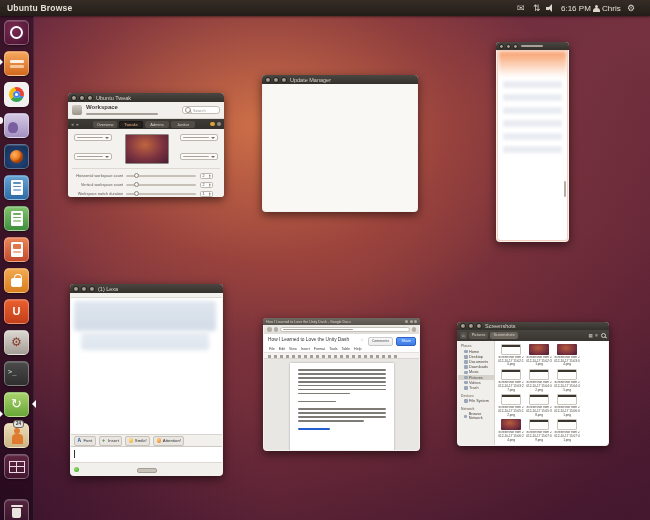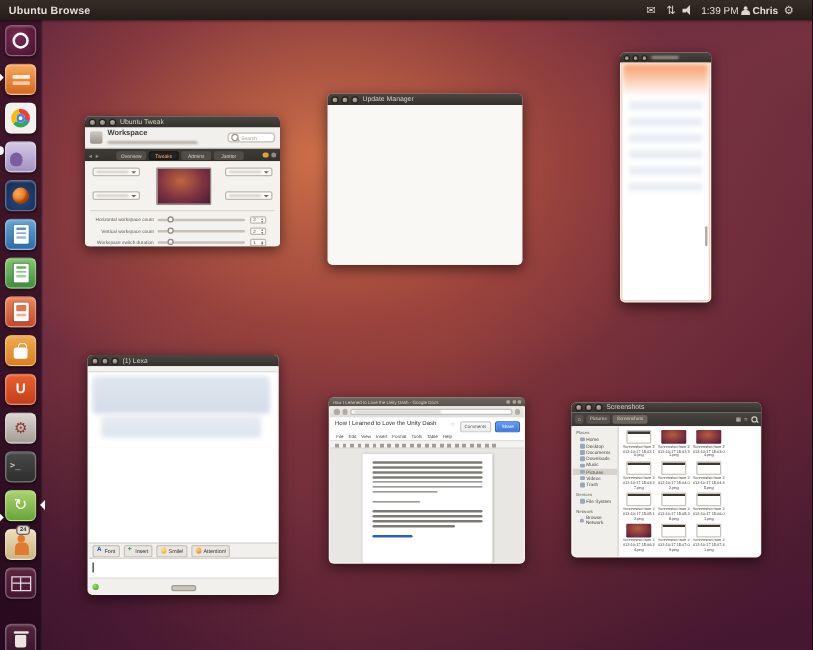--- a/index.html
+++ b/index.html
@@ -17,21 +17,21 @@
     box-shadow:0 1px 2px rgba(0,0,0,.5);}
   #panel .ptitle{position:absolute;left:7px;top:3px;font-size:8.5px;font-weight:bold;letter-spacing:.2px;}
   .pright{position:absolute;top:0;height:16px;display:flex;align-items:center;}
   .pico{font-size:9px;color:#ddd6ca;line-height:16px;}
   #mail{left:517px;} #net{left:533px;} #vol{left:546px;}
   #clock{left:561px;font-size:8px;color:#e6e0d5;}
   #usr{left:593px;} #sess{left:627px;}
   .person{width:7px;height:7px;position:relative;display:inline-block;margin-right:2px;}
   .person:before{content:"";position:absolute;left:2px;top:0;width:3px;height:3px;border-radius:50%;background:#ddd6ca;}
   .person:after{content:"";position:absolute;left:0;top:3.5px;width:7px;height:3.5px;border-radius:3px 3px 0 0;background:#ddd6ca;}
-  .uname{font-size:8px;color:#e6e0d5;font-weight:bold;}
+  .uname{font-size:8px;color:#e6e0d5;}
   .spk{position:relative;width:8px;height:8px;display:inline-block;}
   .spk:before{content:"";position:absolute;left:0;top:2.5px;width:2.5px;height:3px;background:#ddd6ca;}
   .spk:after{content:"";position:absolute;left:1.5px;top:0;border:4px solid transparent;border-right:4px solid #ddd6ca;border-left:0;}
   
   #launcher{position:absolute;left:0;top:16px;width:33px;height:504px;
     background:linear-gradient(rgba(44,12,34,.72),rgba(34,8,28,.78));
     border-right:1px solid rgba(255,255,255,.07);z-index:40;}
   .tile{position:absolute;left:4px;width:25px;height:25px;border-radius:5px;
     border:1px solid rgba(255,255,255,.30);box-sizing:border-box;
     box-shadow:0 1px 2px rgba(0,0,0,.45), inset 0 1px 1px rgba(255,255,255,.18);
@@ -181,21 +181,21 @@
 
 <div id="screen">
 
   <div id="panel">
     <span class="ptitle">Ubuntu Browse</span>
     <span class="pright pico" id="mail">✉</span>
     <span class="pright pico" id="net">⇅</span>
     <span class="pright" id="vol">
         <span class="spk"></span>
       </span>
-    <span class="pright" id="clock">1:39 PM</span>
+    <span class="pright" id="clock">6:16 PM</span>
     <span class="pright" id="usr">
         <span class="person"></span>
       </span>
     <span class="pright uname" style="left:602px;">Chris</span>
     <span class="pright pico" id="sess">⚙</span>
   </div>
 
   <div id="launcher">
     <div class="tile" style="top:4px;background:radial-gradient(circle at 40% 35%,#7a2d52,#47102e);">
         <span class="ic-center">

